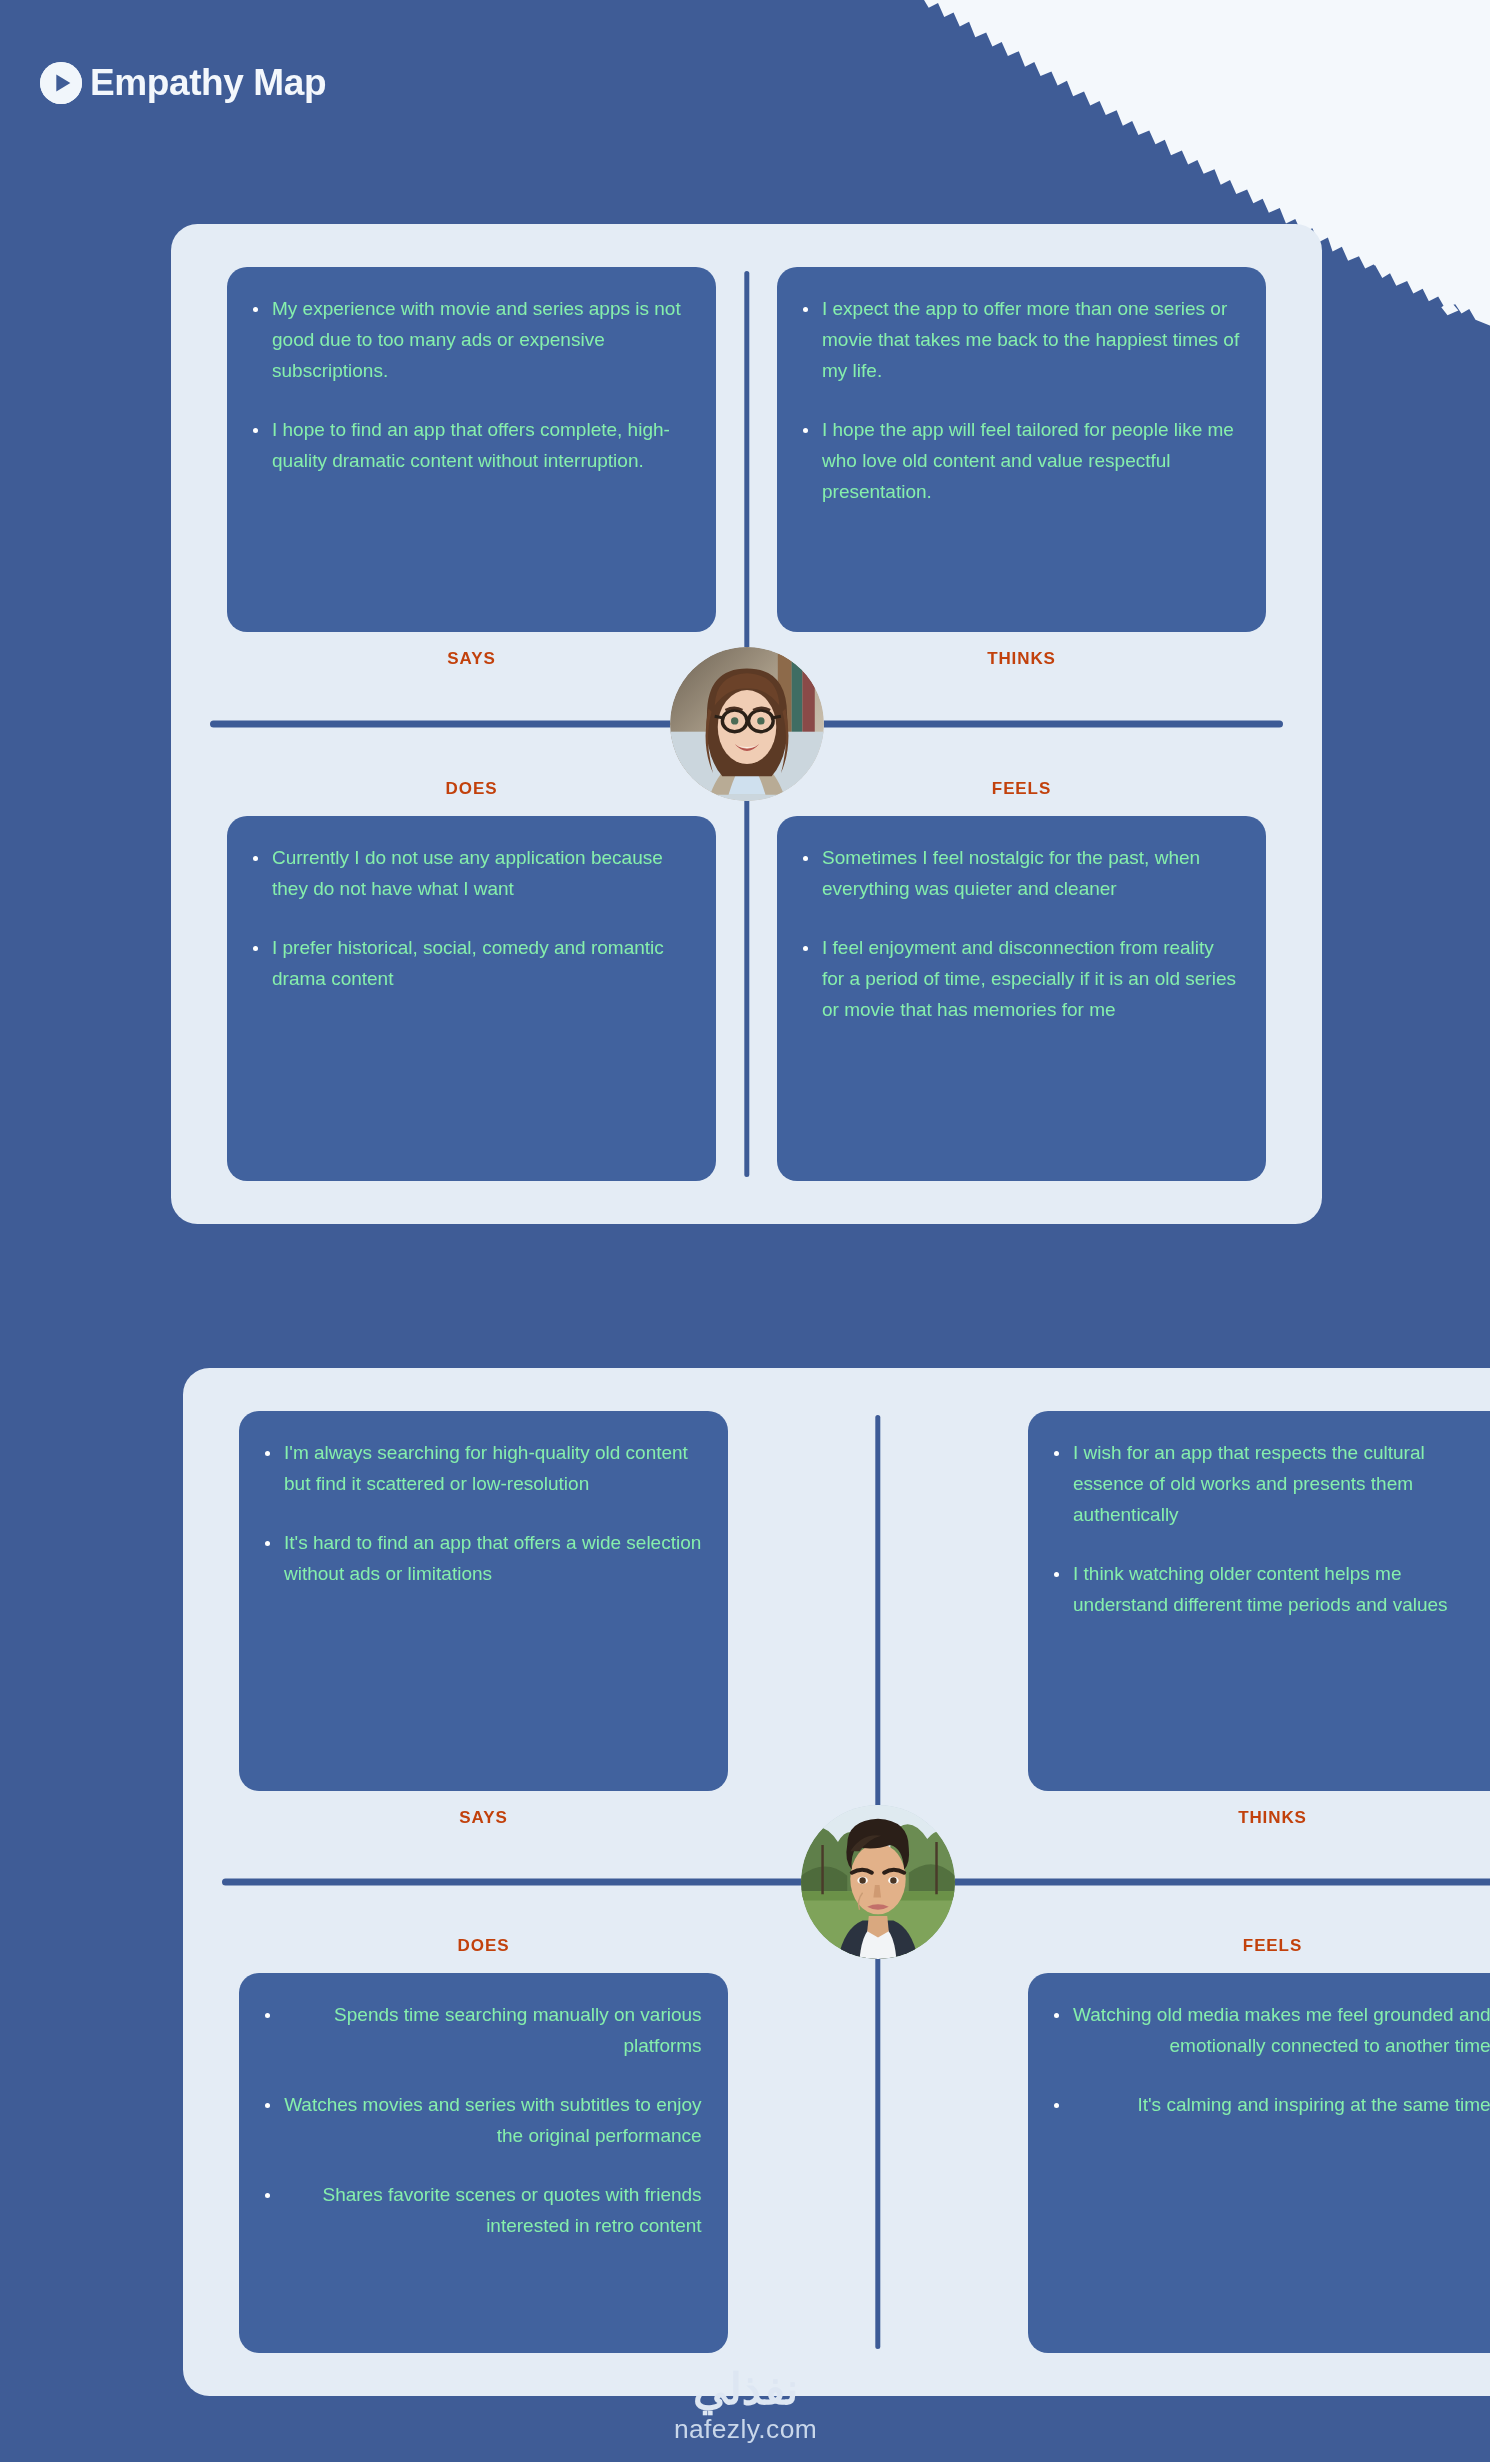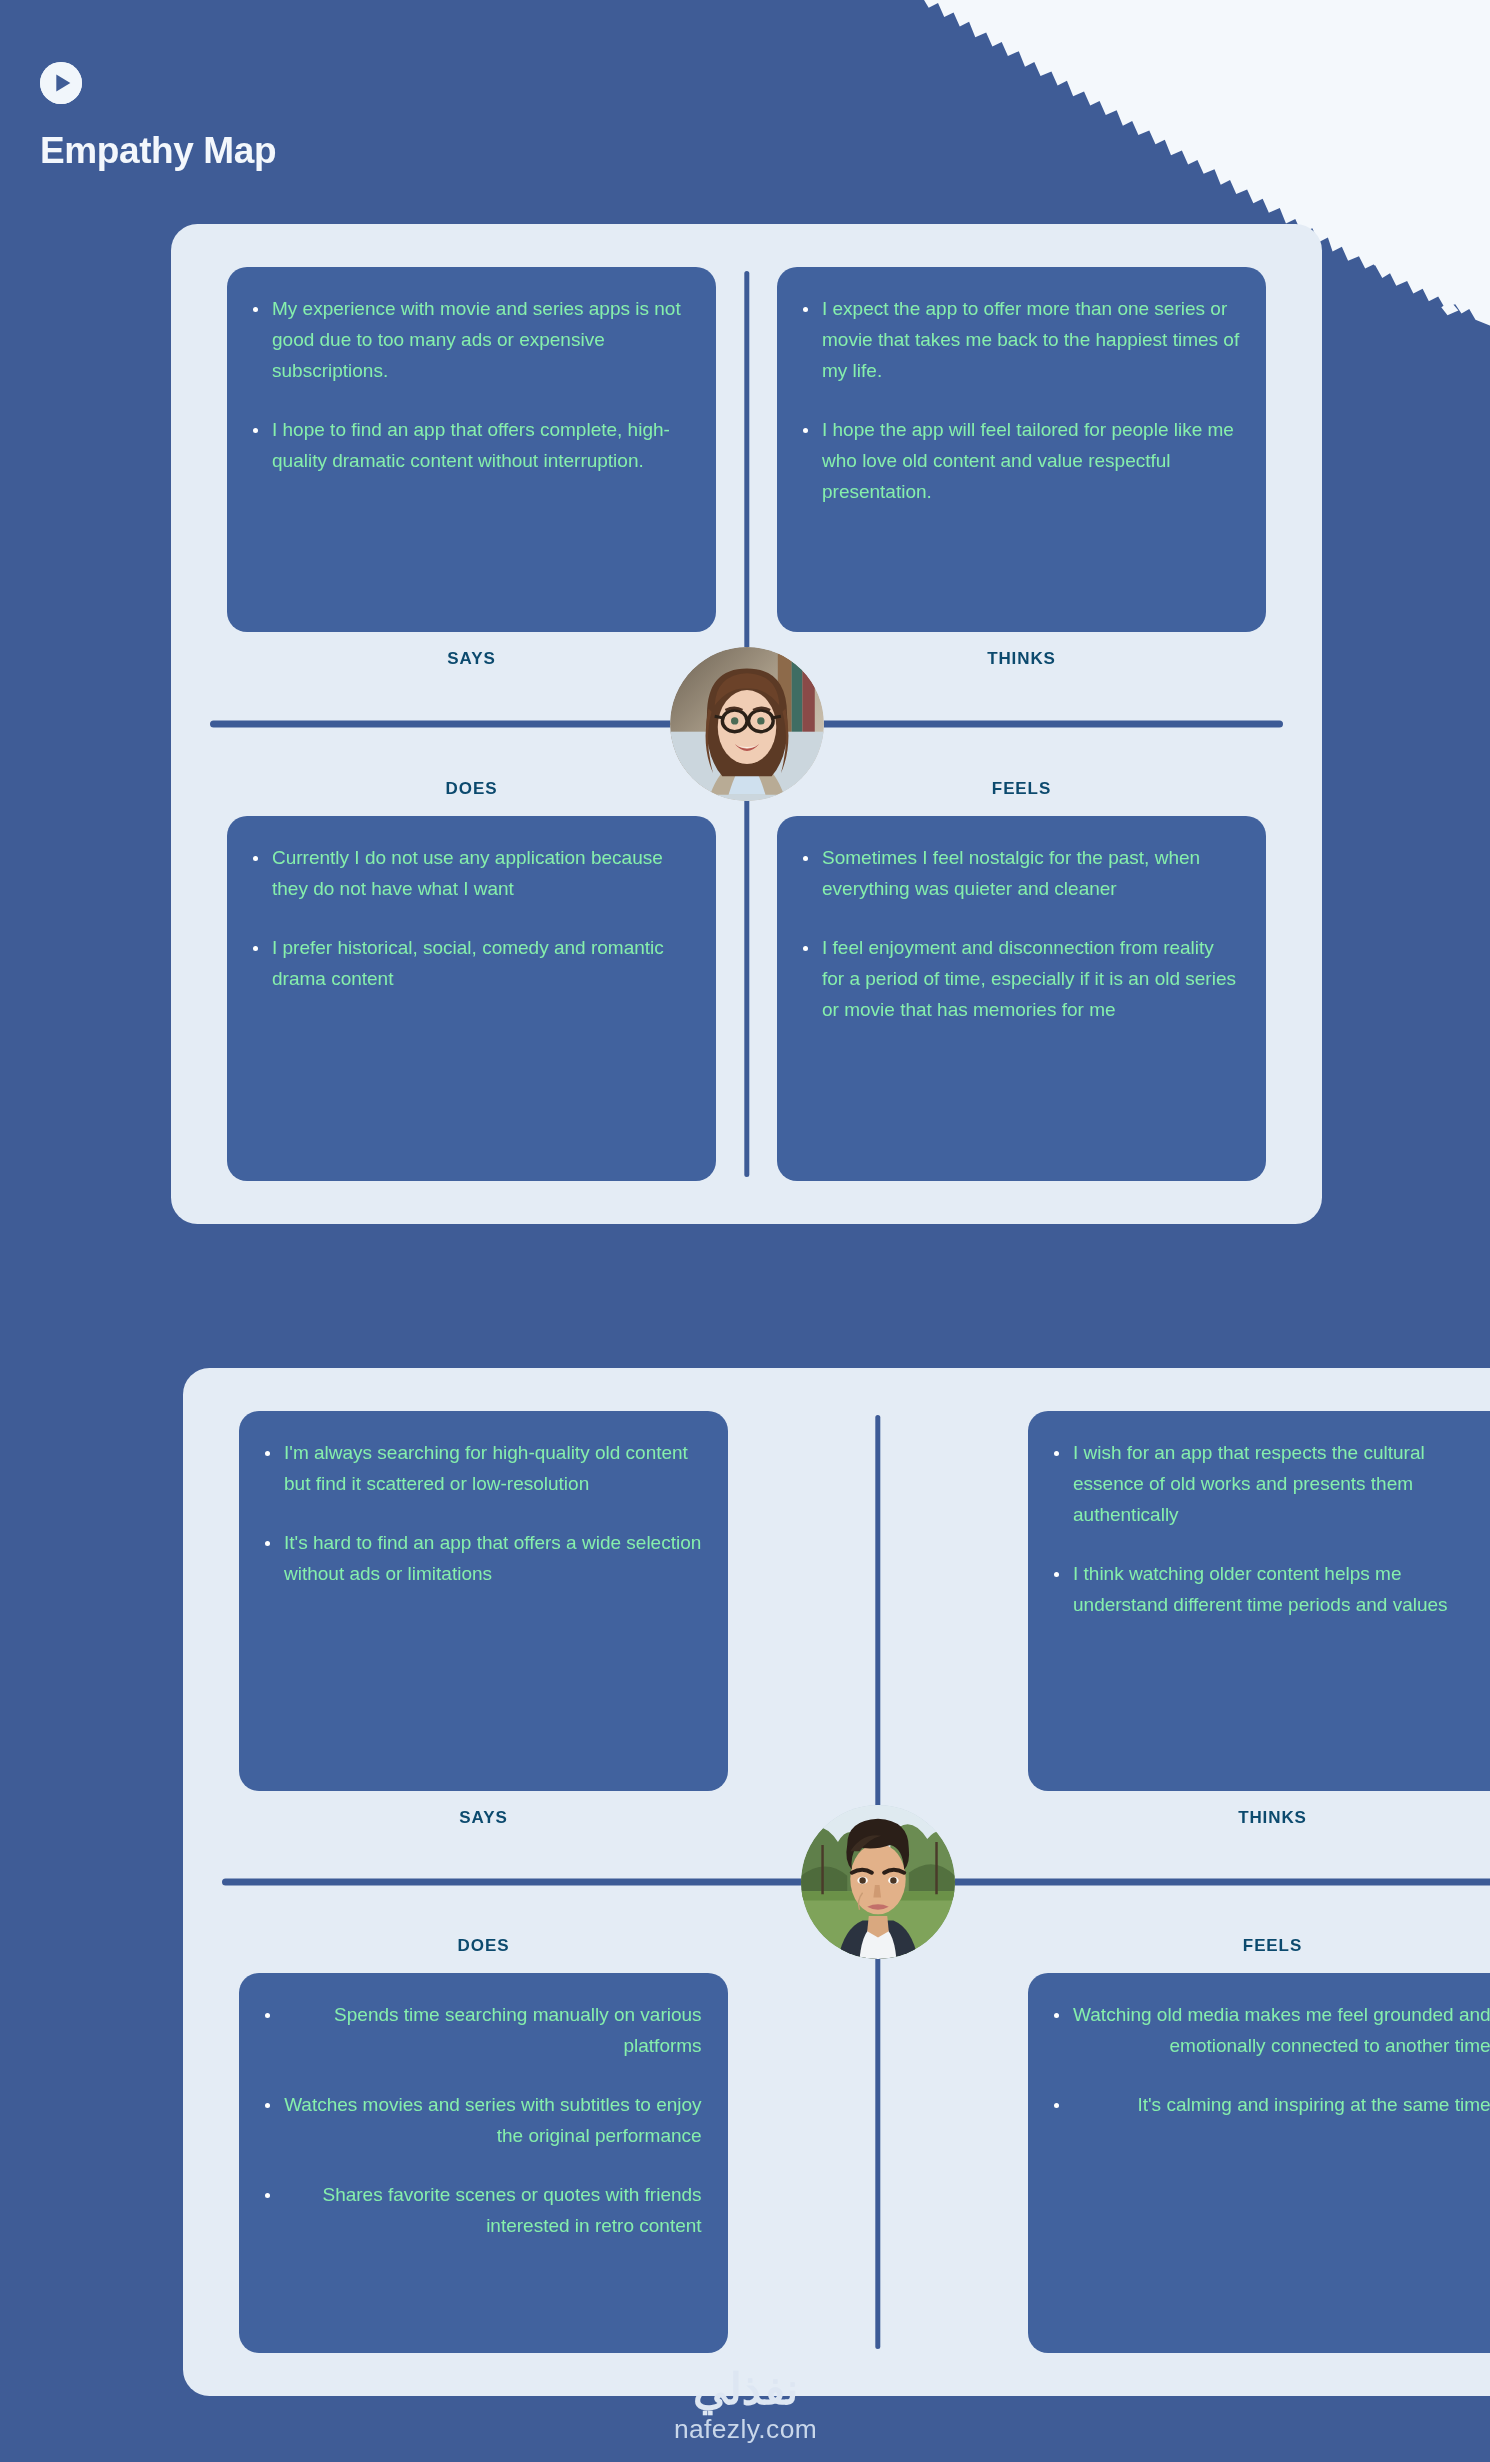--- a/index.html
+++ b/index.html
@@ -21,24 +21,23 @@
     pointer-events: none;
     z-index: 1;
   }
   .torn-wrap svg { display: block; width: 100%; height: 100%; }
 
   
   .header {
     position: absolute;
     top: 62px; left: 40px;
     display: flex;
-    align-items: flex-start;
-    gap: 26px;
+    align-items: flex-end;
+    gap: 8px;
     z-index: 3;
-    flex-direction: column;
   }
   .play-badge {
     width: 42px; height: 42px;
     border-radius: 50%;
     background: #f1f6fb;
     display: flex;
     align-items: center;
     justify-content: center;
     flex: none;
   }
@@ -144,21 +143,21 @@
     position: absolute;
     left: 3.1px;
     top: 13.2px;
     width: 5.4px; height: 5.4px;
     border-radius: 50%;
     background: #ffffff;
   }
 
   
   .quad-label {
-    color: #0c4a6e;
+    color: #c2410c;
     font-size: 17px;
     font-weight: 700;
     letter-spacing: 0.9px;
     text-align: center;
   }
   .lbl-top    { margin-bottom: 0; margin-top: 17px; }
   .lbl-bottom { margin-bottom: 17px; }
 
   
   .footer {

